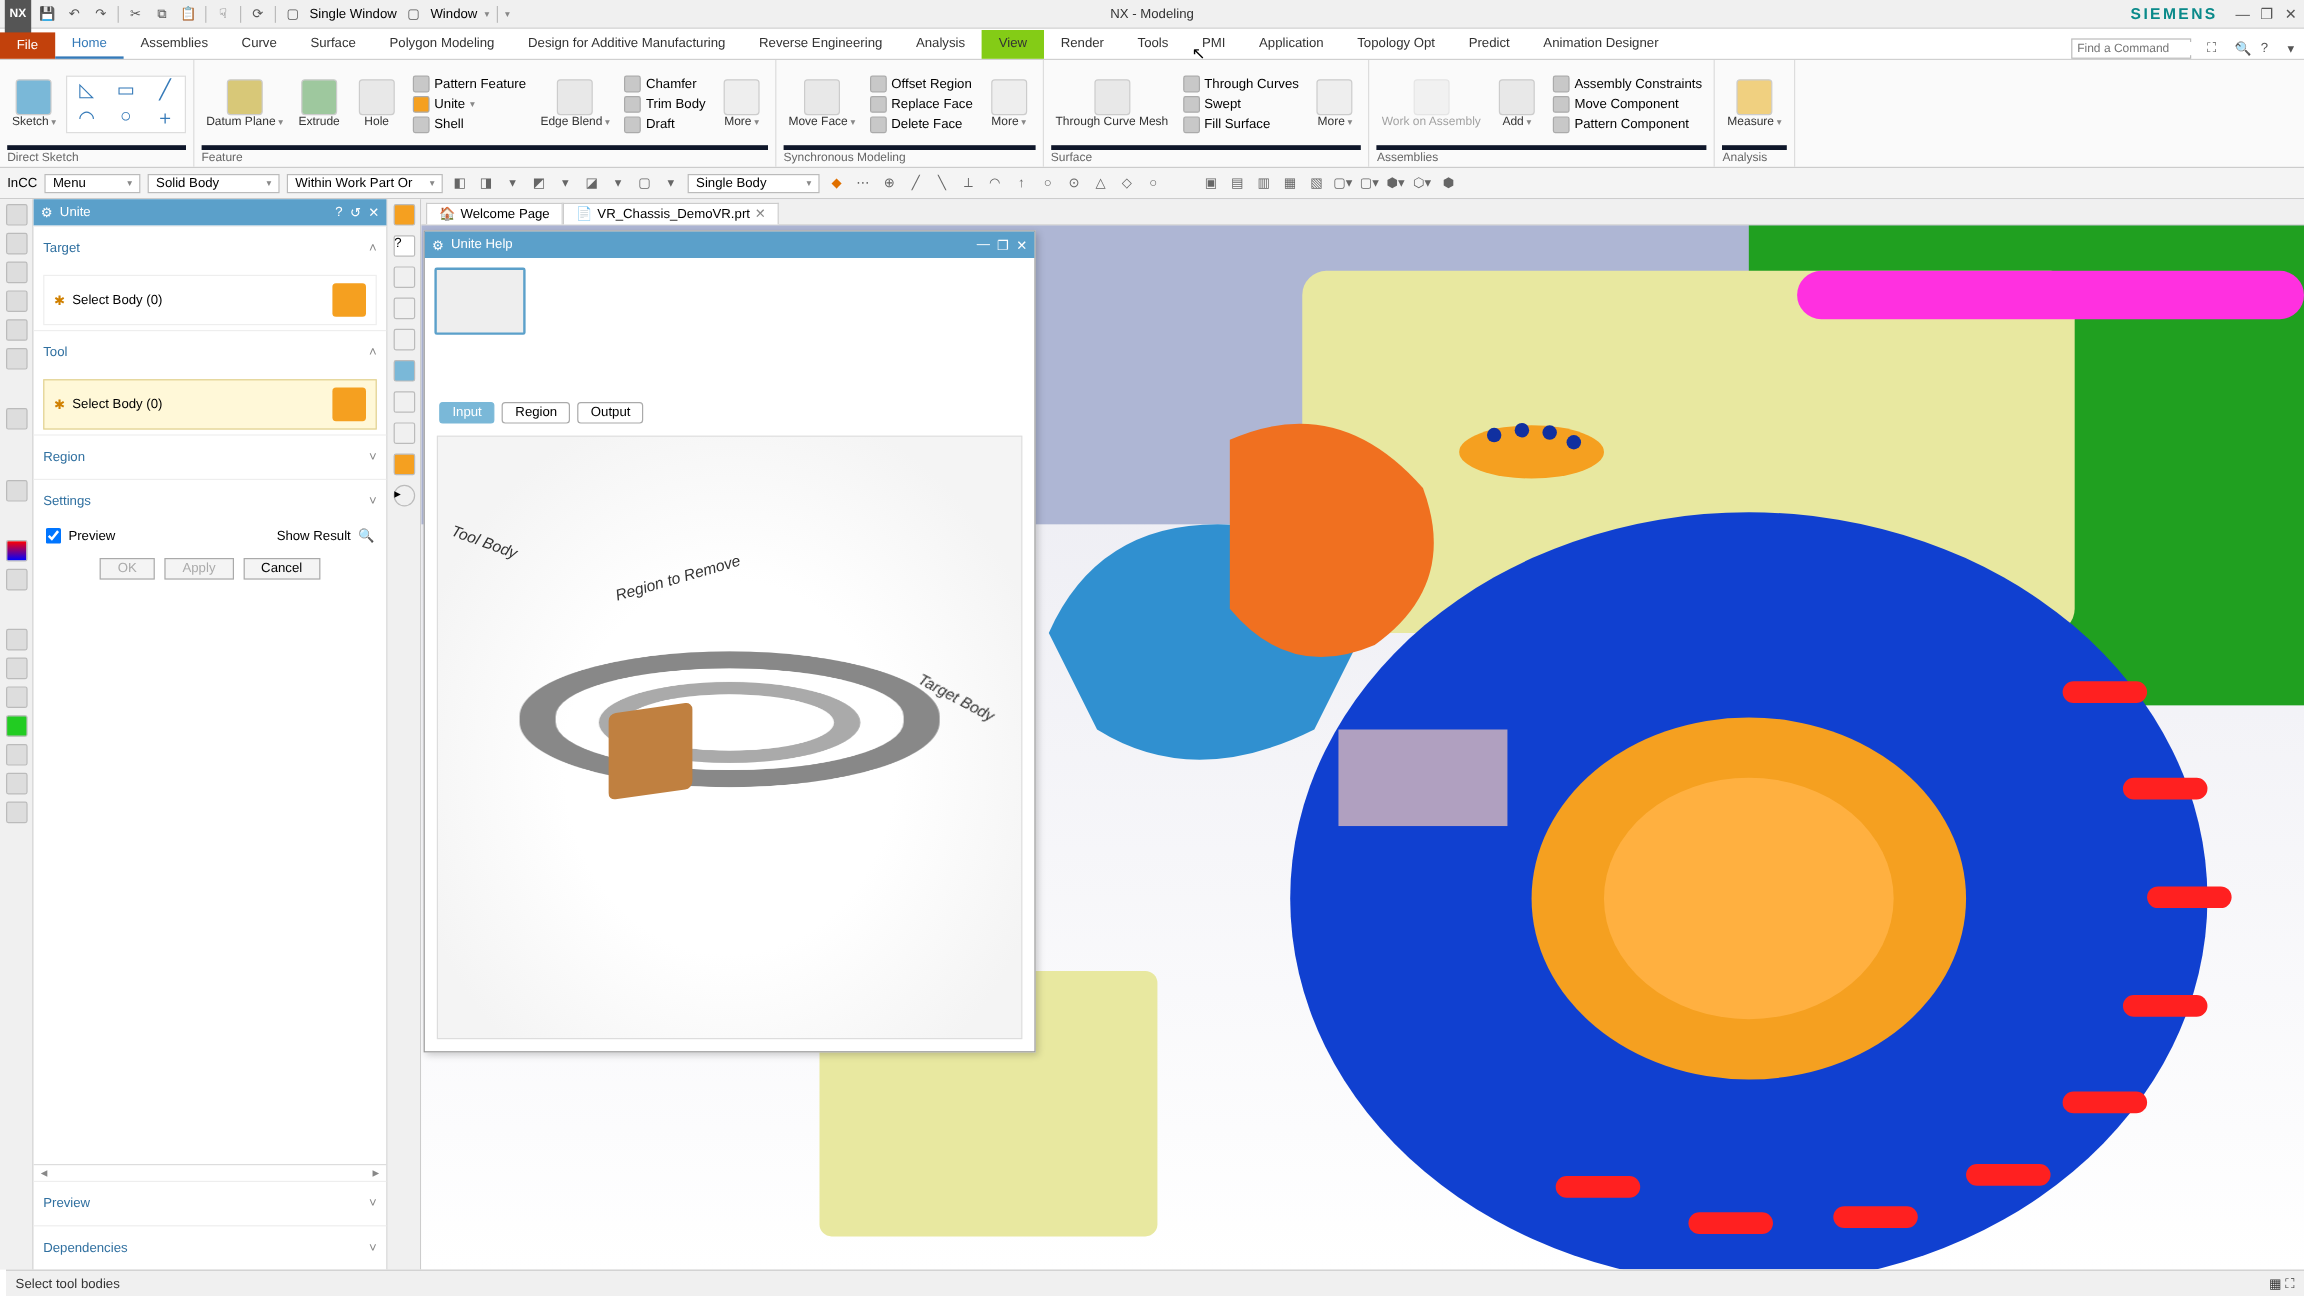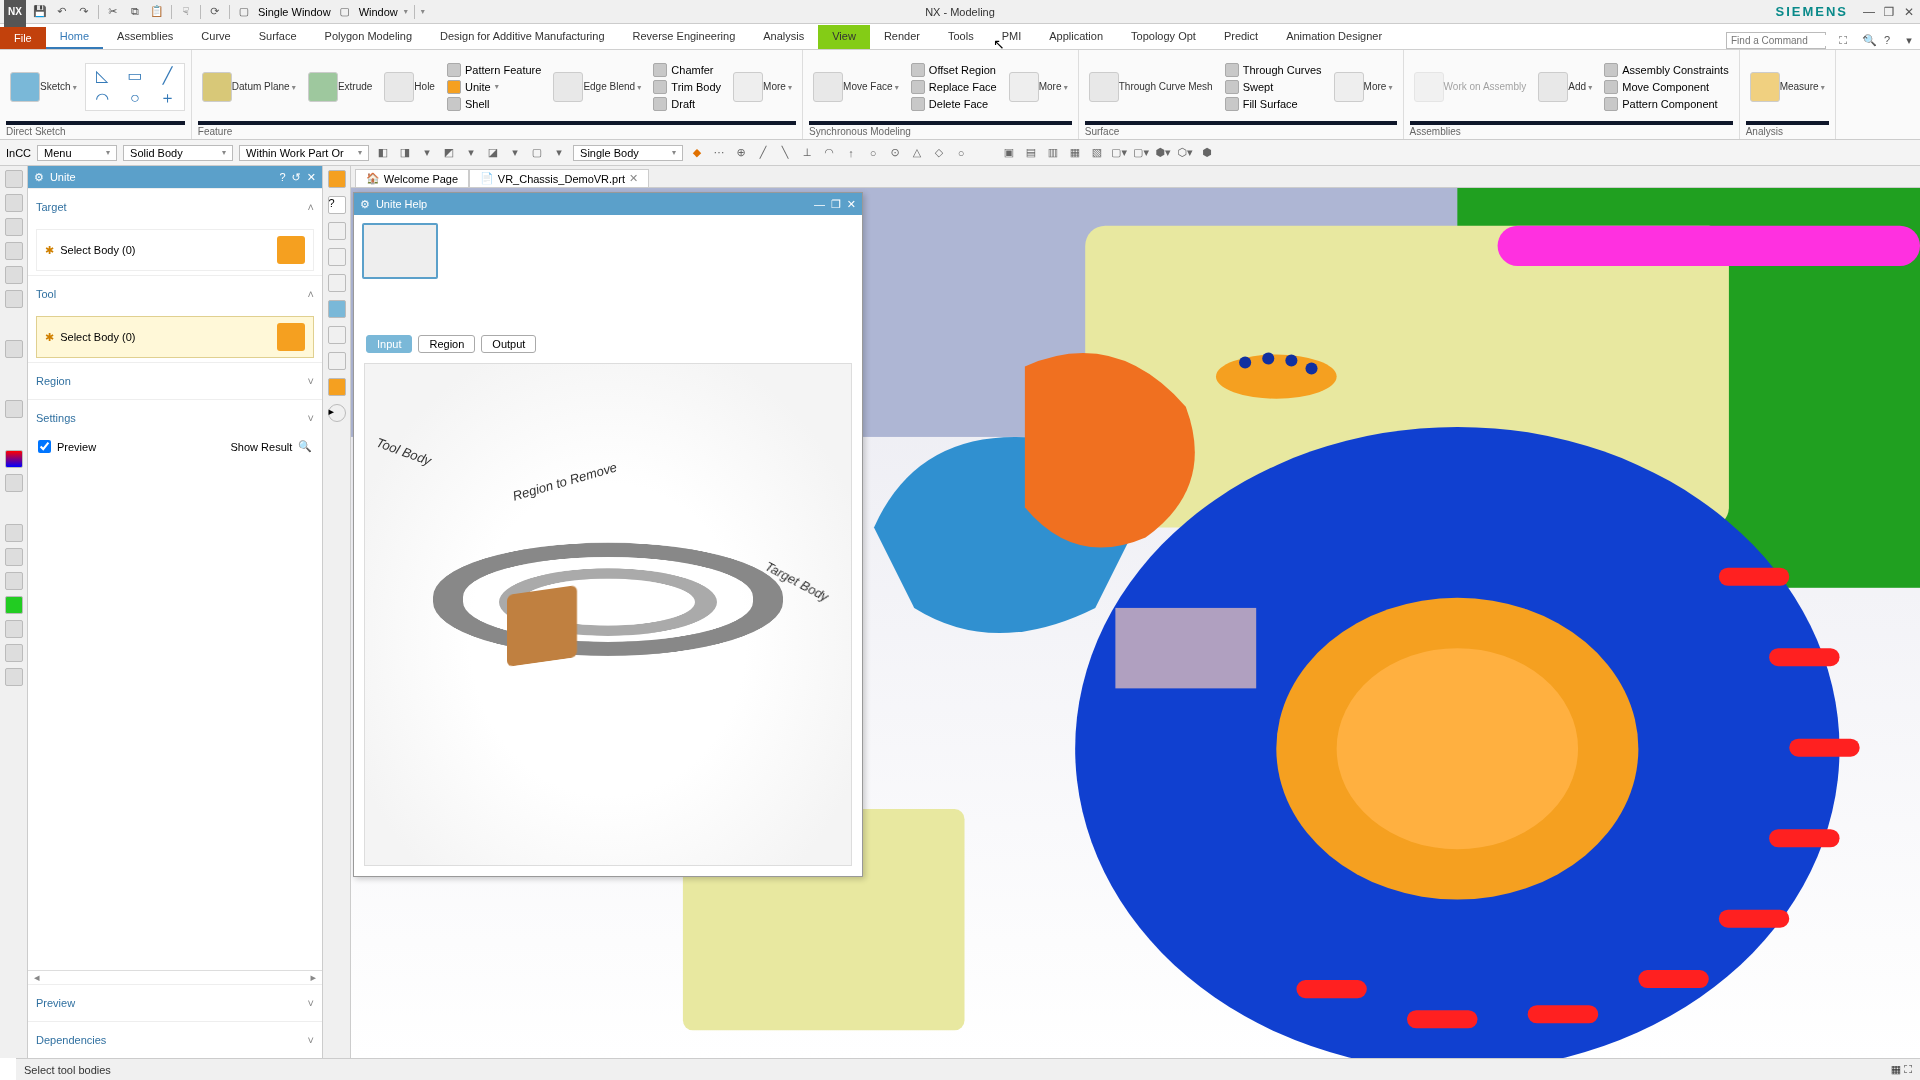--- a/index.html
+++ b/index.html
@@ -16,21 +16,21 @@
 .ribbon-tabs .tab { padding:5px 14px; cursor:pointer; color:#333; border-bottom:2px solid transparent; }
 .ribbon-tabs .tab.active { border-bottom:2px solid #357ab8; color:#357ab8; }
 .ribbon-tabs .spacer { flex:1; }
 .ribbon-tabs .find { border:1px solid #bbb; padding:1px 4px; width:100px; margin:0 6px; display:flex; align-items:center; }
 .ribbon-tabs .find input { border:none; outline:none; flex:1; font-size:10px; }
 .ribbon-tabs .ricon { width:18px; height:18px; display:flex; align-items:center; justify-content:center; color:#555; cursor:pointer; margin:0 2px; }
 .ribbon { height:90px; background:#fafafa; border-bottom:1px solid #ccc; display:flex; }
 .rgroup { border-right:1px solid #ddd; padding:2px 6px; display:flex; flex-direction:column; }
 .rgroup .body { flex:1; display:flex; align-items:center; gap:4px; }
 .rgroup .label { text-align:left; color:#666; font-size:10px; border-top:4px solid #0f172a; padding-top:1px; }
-.bigbtn { display:flex; flex-direction:row; align-items:center; gap:0; padding:2px 4px; cursor:pointer; min-width:44px; }
+.bigbtn { display:flex; flex-direction:column; align-items:center; gap:0; padding:2px 4px; cursor:pointer; min-width:44px; }
 .bigbtn .ic { width:30px; height:30px; background:#e8e8e8; border:1px solid #ccc; border-radius:3px; }
 .bigbtn .txt { font-size:10px; color:#333; text-align:center; line-height:1.1; }
 .bigbtn .txt::after { content:" ▾"; color:#888; font-size:8px; }
 .bigbtn.noarr .txt::after { content:""; }
 .smallcol { display:flex; flex-direction:column; gap:1px; }
 .smallbtn { display:flex; align-items:center; gap:4px; padding:1px 4px; cursor:pointer; }
 .smallbtn .ic { width:14px; height:14px; background:#c8c8c8; border:1px solid #aaa; border-radius:2px; }
 .sketchbox { width:100px; height:48px; border:1px solid #ddd; background:#fff; display:grid; grid-template:1fr 1fr/1fr 1fr 1fr; place-items:center; }
 .sketchbox span { color:#357ab8; font-size:16px; }
 .selbar { height:26px; background:#f4f4f4; border-bottom:1px solid #ccc; display:flex; align-items:center; gap:6px; padding:0 6px; }
@@ -73,21 +73,21 @@
 .helpwin .htab { border:1px solid #aaa; border-radius:3px; padding:2px 10px; cursor:pointer; }
 .helpwin .htab.active { background:#7ab8d8; color:#fff; border-color:#7ab8d8; }
 .helpwin .img { flex:1; margin:4px 10px 10px; border:1px solid #ddd; background:radial-gradient(ellipse at 50% 55%,#fff 40%,#f4f4f4 80%); position:relative; }
 .helpwin .ring { position:absolute; left:10%; top:20%; width:80%; height:60%; }
 .helpwin .ring .r1 { position:absolute; inset:5% 5% 15% 5%; border:30px solid #888; border-radius:50%/48%; transform:rotateX(62deg); }
 .helpwin .ring .r2 { position:absolute; inset:22% 22% 30% 22%; border:22px solid #aaa; border-radius:50%; transform:rotateX(62deg); }
 .helpwin .ring .tool { position:absolute; left:24%; top:42%; width:18%; height:24%; background:#c08040; border-radius:6px; transform:skewY(-8deg); }
 .helpwin .lbl { position:absolute; font-style:italic; color:#333; font-size:13px; }
 .model { position:absolute; inset:22px 0 0 0; }
 .model svg { width:100%; height:100%; }
-.status { position:absolute; left:16px; right:0; bottom:0; height:22px; background:#f0f0f0; border-top:1px solid #ccc; display:flex; align-items:center; padding:0 8px; color:#333; }
+.status { position:absolute; left:5px; right:0; bottom:0; height:22px; background:#f0f0f0; border-top:1px solid #ccc; display:flex; align-items:center; padding:0 8px; color:#333; }
 .status .spacer { flex:1; }
 .cursor-img { position:absolute; left:993px; top:36px; font-size:14px; color:#000; pointer-events:none; }
 </style>
 </head>
 <body>
 
 <div class="qat">
   <span class="logo">NX</span>
   <span class="qicon">💾</span>
   <span class="qicon">↶</span>
@@ -421,20 +421,25 @@
     <div class="sect">
         <span>Settings</span>
         <span class="chev">˅</span>
       </div>
     <div class="chk">
       <input type="checkbox" checked="" style="">
       <span>Preview</span>
       <span style="margin-left:auto">Show Result</span>
       <span>🔍</span>
     </div>
+    <div class="btns">
+      <button class="disabled">OK</button>
+      <button class="disabled">Apply</button>
+      <button>Cancel</button>
+    </div>
     <div class="foot">
       <div class="scrollhint">
           <span>◂</span>
           <span>▸</span>
         </div>
       <div class="sect">
           <span>Preview</span>
           <span class="chev">˅</span>
         </div>
       <div class="sect">

